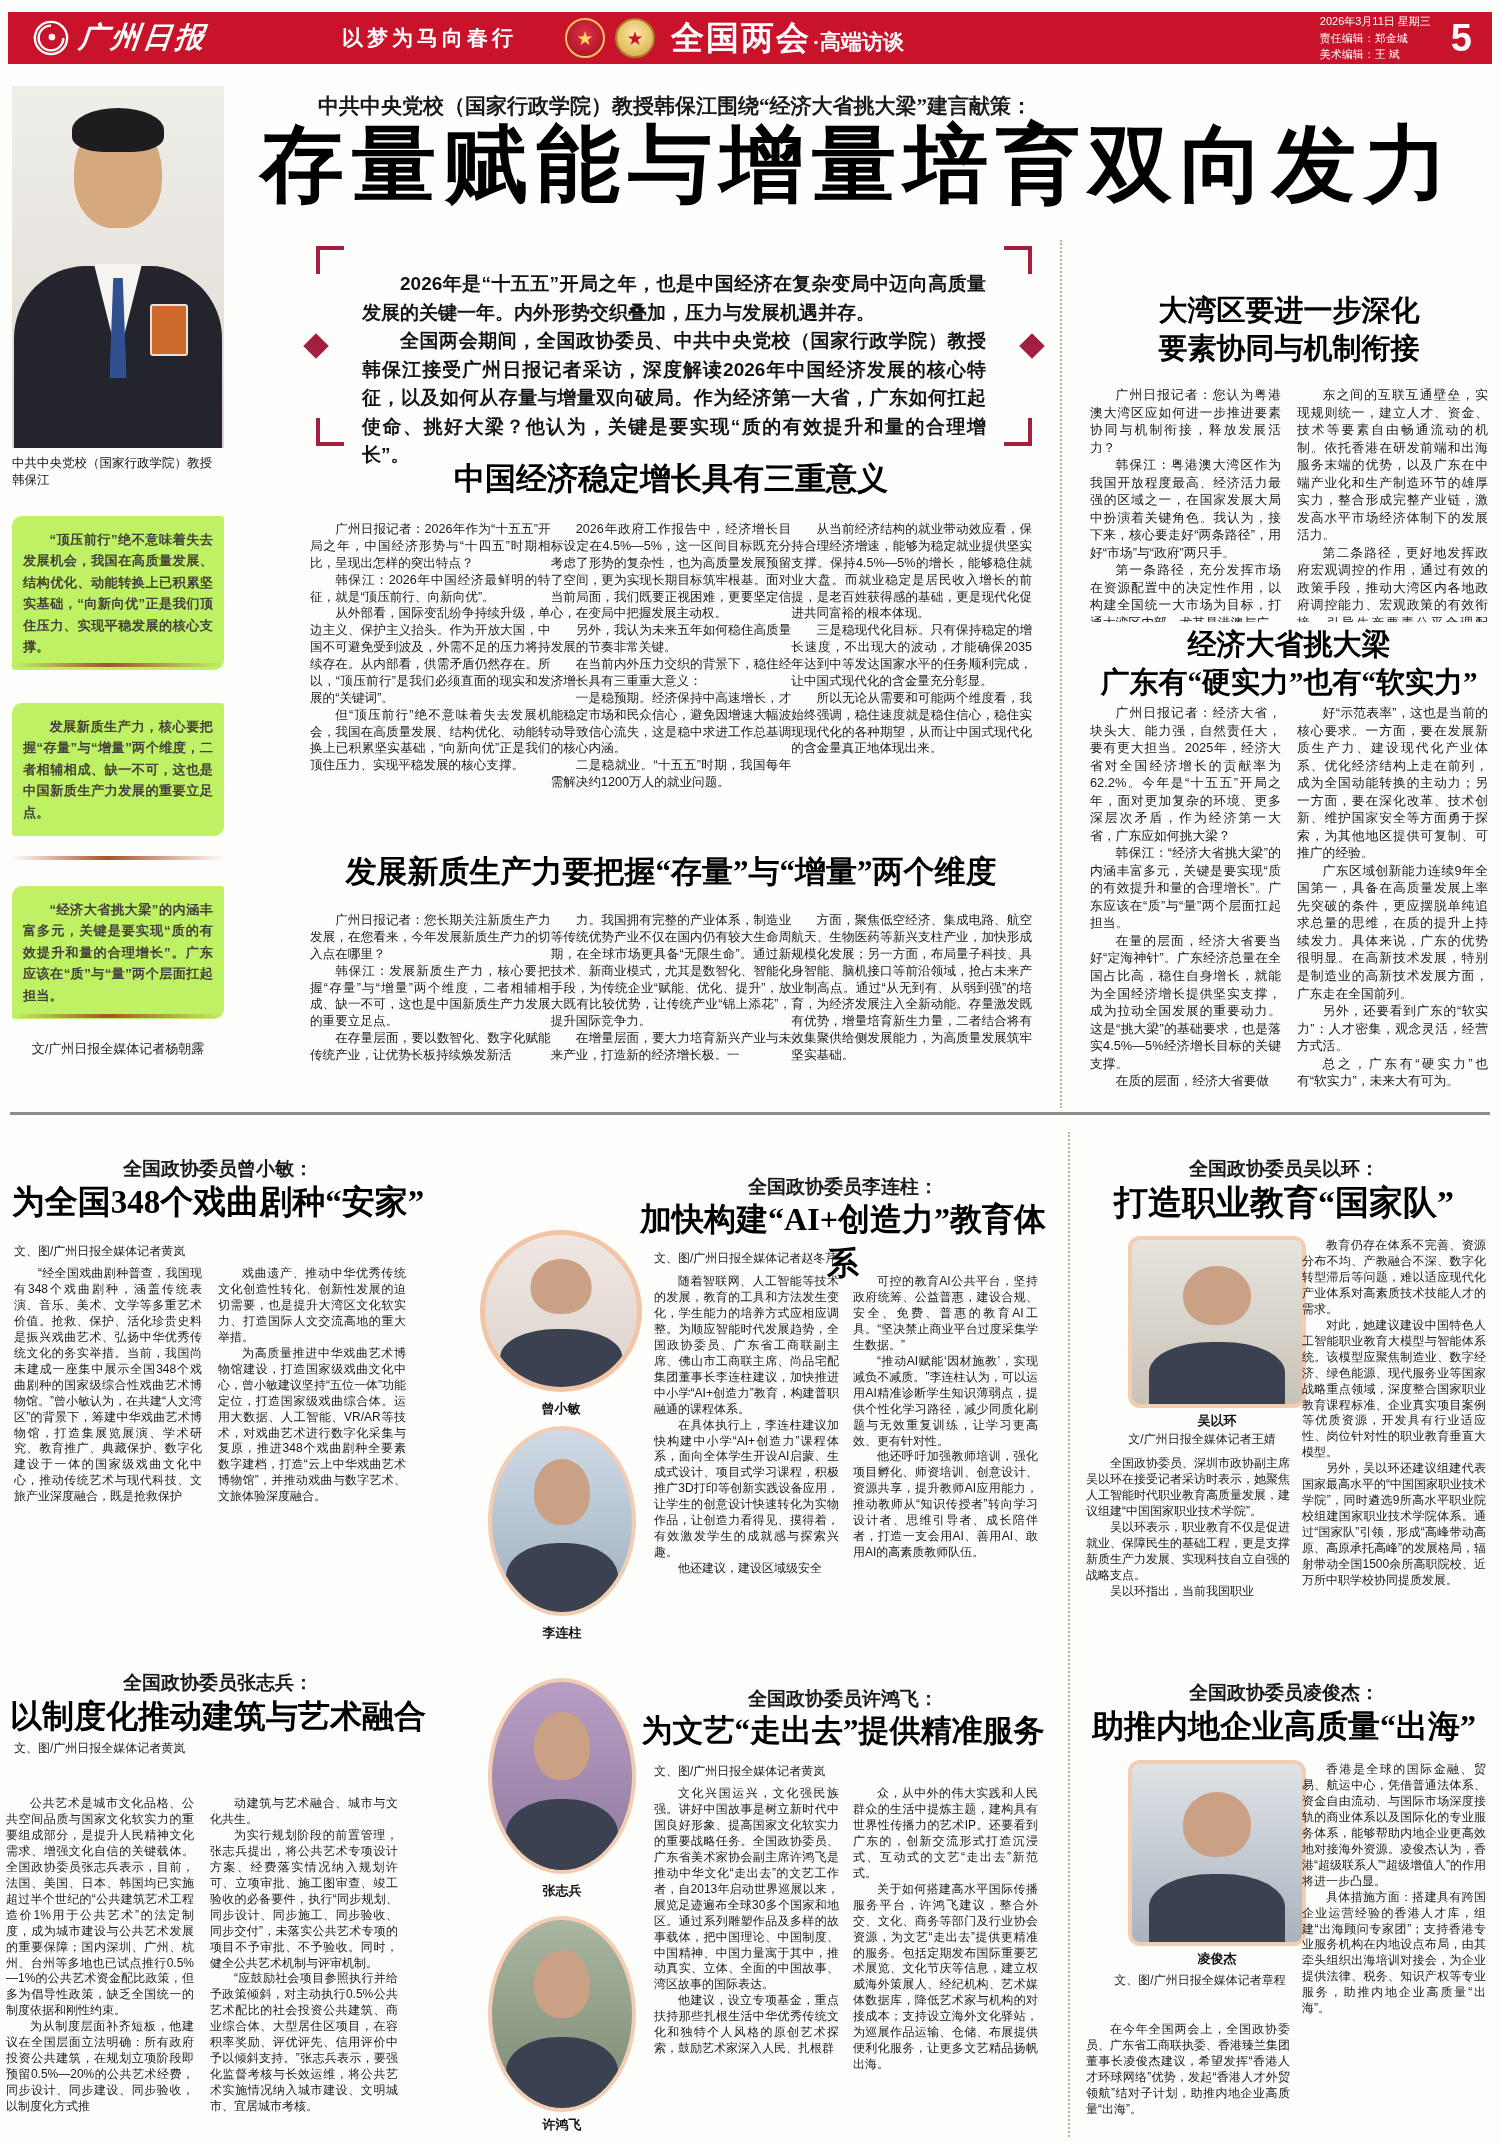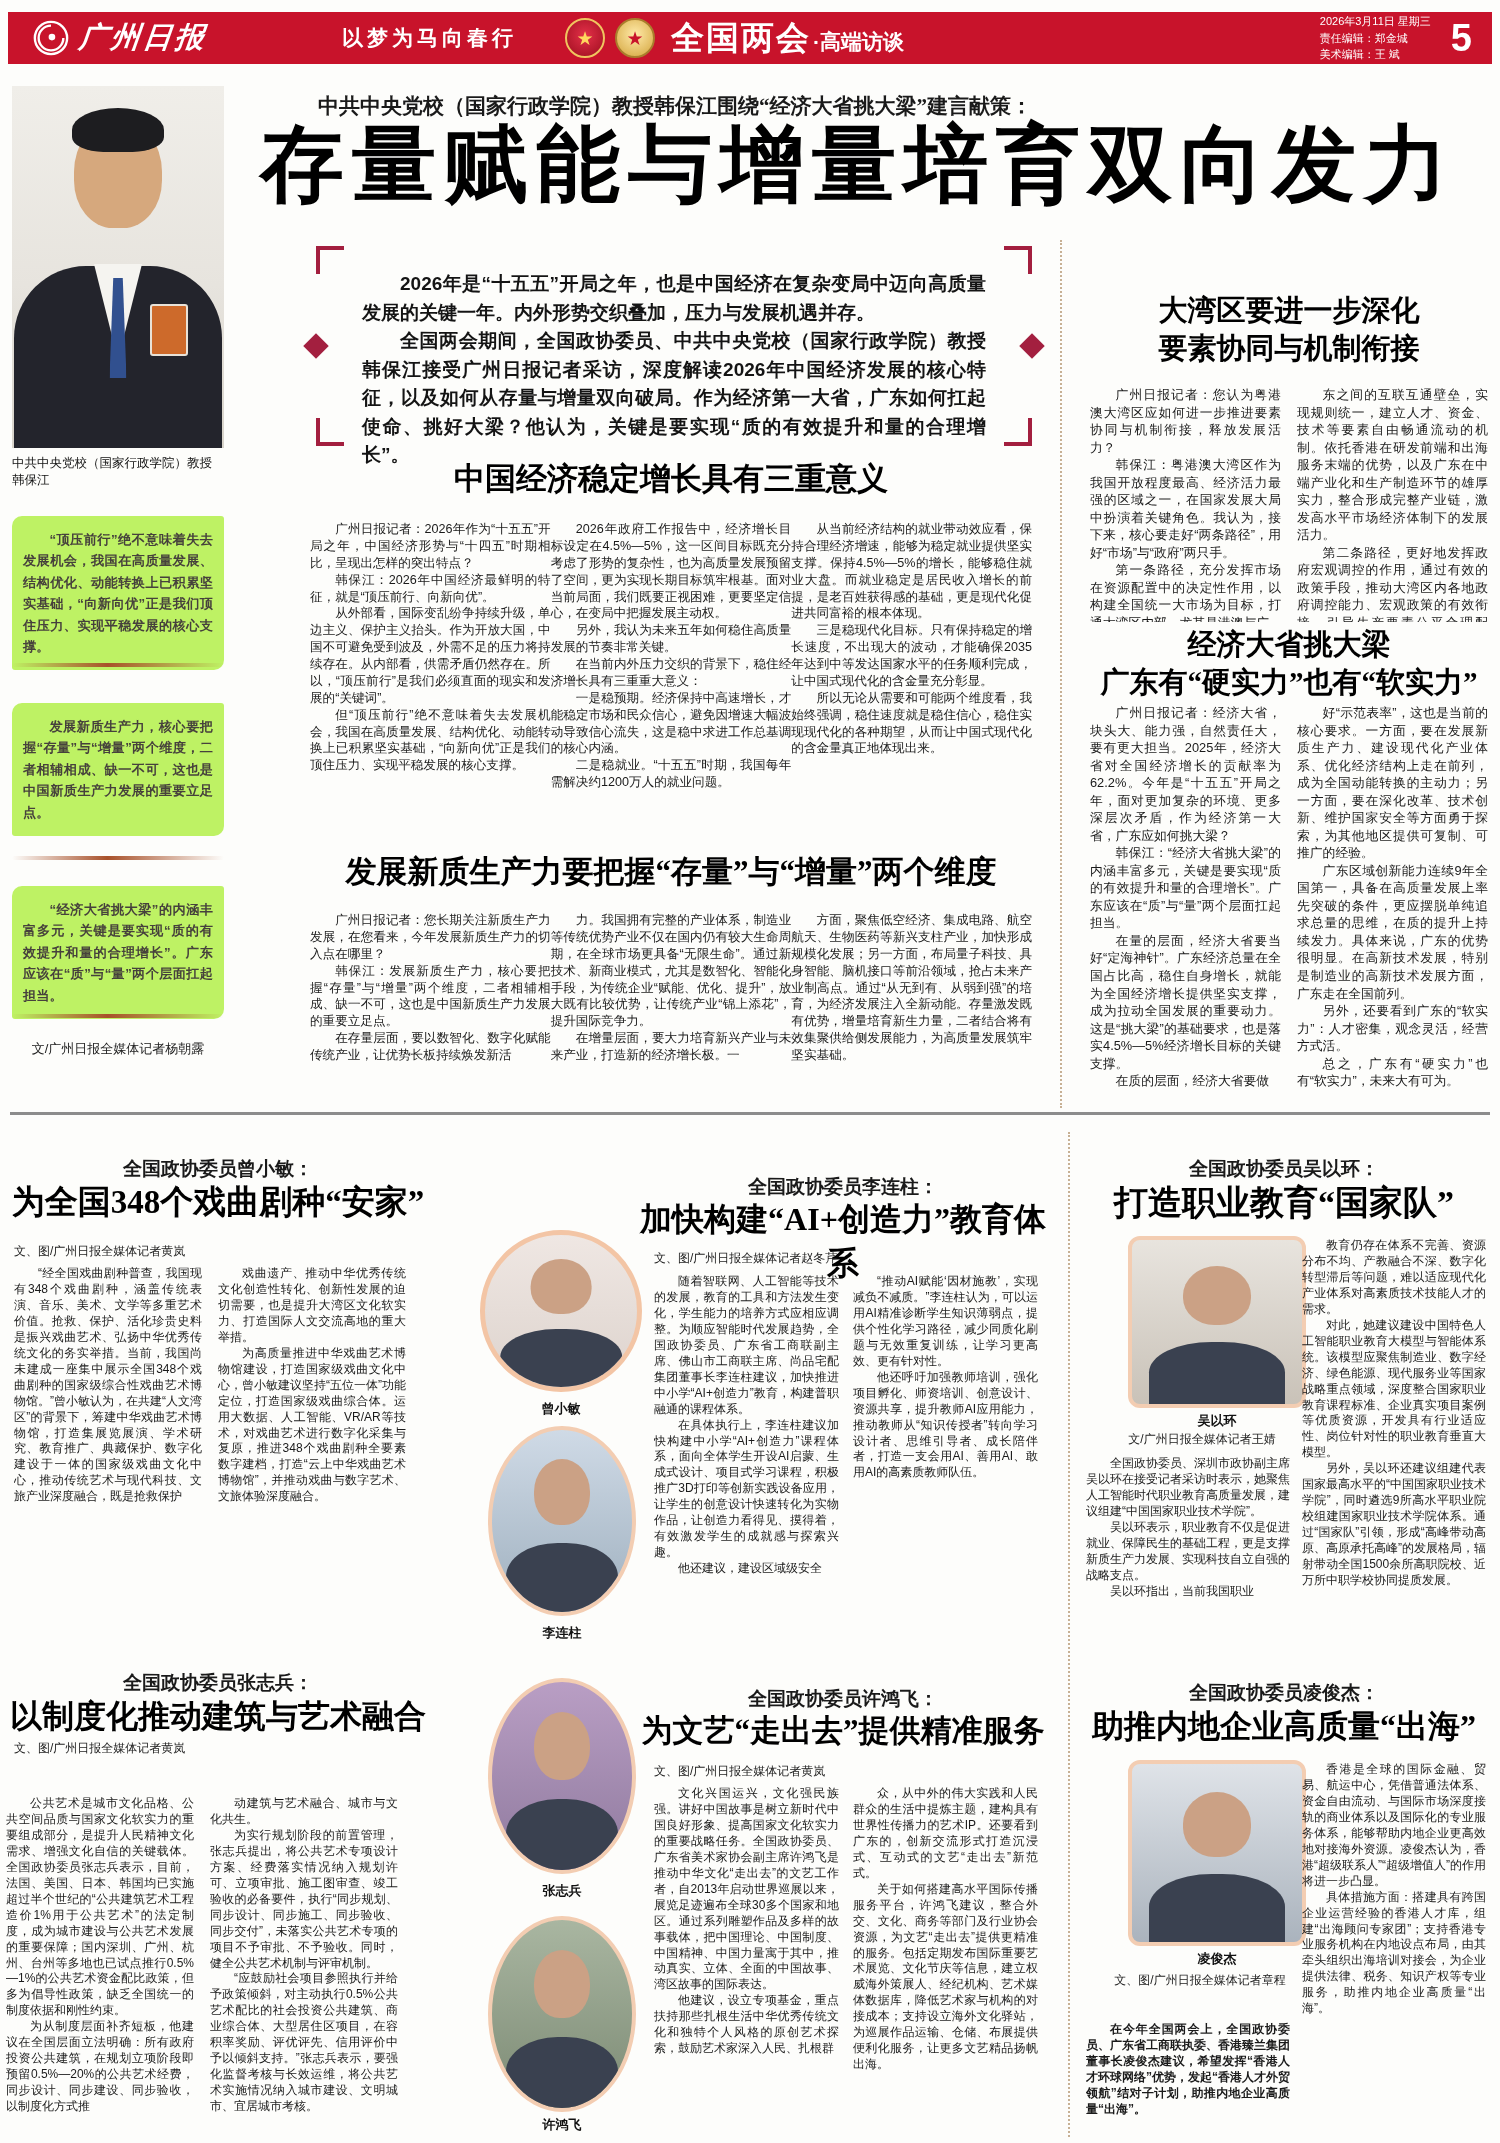--- a/index.html
+++ b/index.html
@@ -270,20 +270,21 @@
   <div class="abs b-kicker" style="left:648px;top:1174px;width:390px;">全国政协委员李连柱：</div>
   <div class="abs art-head" style="left:640px;top:1198px;width:406px;font-size:32px;">加快构建“AI+创造力”教育体系</div>
   <div class="abs b-byline" style="left:654px;top:1250px;width:260px;">文、图/广州日报全媒体记者赵冬芹</div>
   <div class="abs cols body-sm" style="left:654px;top:1274px;width:384px;height:372px;gap:14px;">
     <div class="col">
         <p>随着智联网、人工智能等技术的发展，教育的工具和方法发生变化，学生能力的培养方式应相应调整。为顺应智能时代发展趋势，全国政协委员、广东省工商联副主席、佛山市工商联主席、尚品宅配集团董事长李连柱建议，加快推进中小学“AI+创造力”教育，构建普职融通的课程体系。</p>
         <p>在具体执行上，李连柱建议加快构建中小学“AI+创造力”课程体系，面向全体学生开设AI启蒙、生成式设计、项目式学习课程，积极推广3D打印等创新实践设备应用，让学生的创意设计快速转化为实物作品，让创造力看得见、摸得着，有效激发学生的成就感与探索兴趣。</p>
         <p>他还建议，建设区域级安全</p>
       </div>
     <div class="col">
+        <p>可控的教育AI公共平台，坚持政府统筹、公益普惠，建设合规、安全、免费、普惠的教育AI工具。“坚决禁止商业平台过度采集学生数据。”</p>
         <p>“推动AI赋能‘因材施教’，实现减负不减质。”李连柱认为，可以运用AI精准诊断学生知识薄弱点，提供个性化学习路径，减少同质化刷题与无效重复训练，让学习更高效、更有针对性。</p>
         <p>他还呼吁加强教师培训，强化项目孵化、师资培训、创意设计、资源共享，提升教师AI应用能力，推动教师从“知识传授者”转向学习设计者、思维引导者、成长陪伴者，打造一支会用AI、善用AI、敢用AI的高素质教师队伍。</p>
       </div>
   </div>
 
   <div class="abs b-kicker" style="left:648px;top:1686px;width:390px;">全国政协委员许鸿飞：</div>
   <div class="abs art-head" style="left:640px;top:1710px;width:406px;font-size:31px;">为文艺“走出去”提供精准服务</div>
   <div class="abs b-byline" style="left:654px;top:1763px;width:260px;">文、图/广州日报全媒体记者黄岚</div>
   <div class="abs cols body-sm" style="left:654px;top:1786px;width:384px;height:354px;gap:14px;">
     <div class="col">
@@ -310,21 +311,21 @@
       <p>教育仍存在体系不完善、资源分布不均、产教融合不深、数字化转型滞后等问题，难以适应现代化产业体系对高素质技术技能人才的需求。</p>
       <p>对此，她建议建设中国特色人工智能职业教育大模型与智能体系统。该模型应聚焦制造业、数字经济、绿色能源、现代服务业等国家战略重点领域，深度整合国家职业教育课程标准、企业真实项目案例等优质资源，开发具有行业适应性、岗位针对性的职业教育垂直大模型。</p>
       <p>另外，吴以环还建议组建代表国家最高水平的“中国国家职业技术学院”，同时遴选9所高水平职业院校组建国家职业技术学院体系。通过“国家队”引领，形成“高峰带动高原、高原承托高峰”的发展格局，辐射带动全国1500余所高职院校、近万所中职学校协同提质发展。</p>
     </div>
 
   <div class="abs b-kicker" style="left:1082px;top:1680px;width:404px;">全国政协委员凌俊杰：</div>
   <div class="abs art-head" style="left:1082px;top:1705px;width:404px;font-size:32px;">助推内地企业高质量“出海”</div>
   <div class="abs portrait p-ling ring-rect" style="left:1128px;top:1760px;width:178px;height:186px;"></div>
   <div class="abs strip-caption" style="left:1136px;top:1950px;width:162px;">凌俊杰</div>
   <div class="abs b-byline center" style="left:1100px;top:1972px;width:200px;">文、图/广州日报全媒体记者章程</div>
-  <div class="abs txtcol body-sm" style="left:1086px;top:2022px;width:204px;height:118px;font-weight:bold;">
+  <div class="abs txtcol body-sm" style="left:1086px;top:2022px;width:204px;height:118px;">
       <p>在今年全国两会上，全国政协委员、广东省工商联执委、香港臻兰集团董事长凌俊杰建议，希望发挥“香港人才环球网络”优势，发起“香港人才外贸领航”结对子计划，助推内地企业高质量“出海”。</p>
     </div>
   <div class="abs txtcol body-sm" style="left:1302px;top:1762px;width:184px;height:378px;">
       <p>香港是全球的国际金融、贸易、航运中心，凭借普通法体系、资金自由流动、与国际市场深度接轨的商业体系以及国际化的专业服务体系，能够帮助内地企业更高效地对接海外资源。凌俊杰认为，香港“超级联系人”“超级增值人”的作用将进一步凸显。</p>
       <p>具体措施方面：搭建具有跨国企业运营经验的香港人才库，组建“出海顾问专家团”；支持香港专业服务机构在内地设点布局，由其牵头组织出海培训对接会，为企业提供法律、税务、知识产权等专业服务，助推内地企业高质量“出海”。</p>
     </div>
 
 </div>
 
 </body></html>

